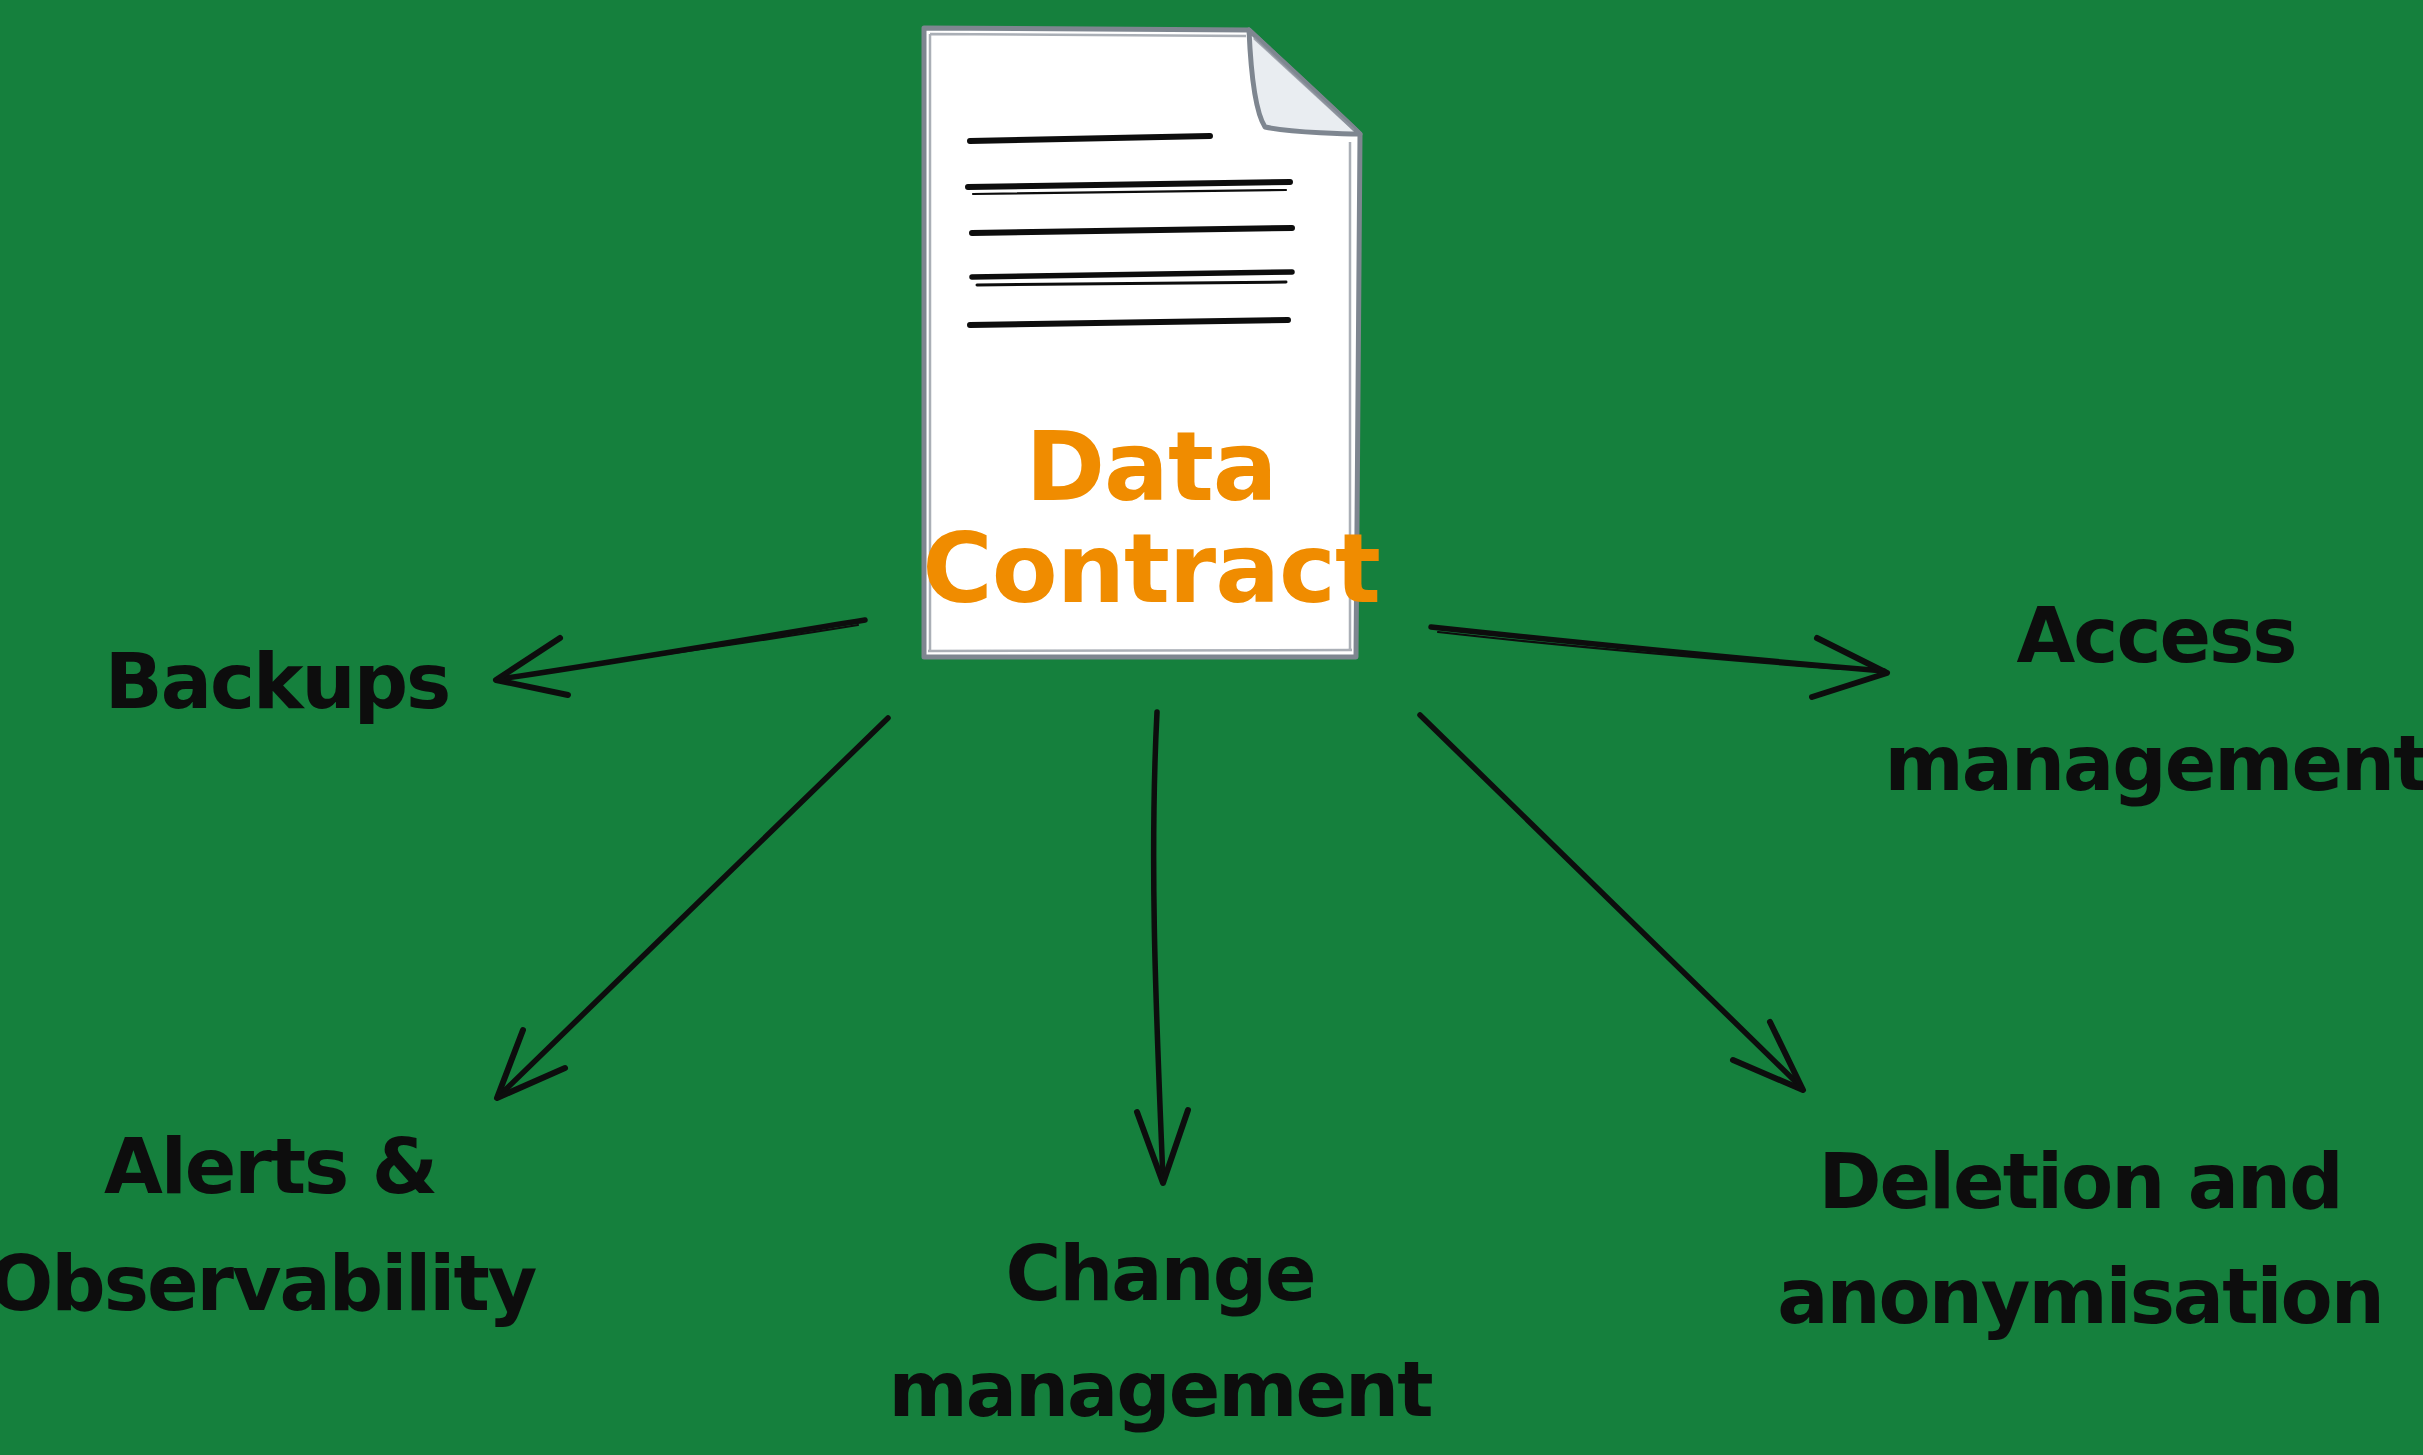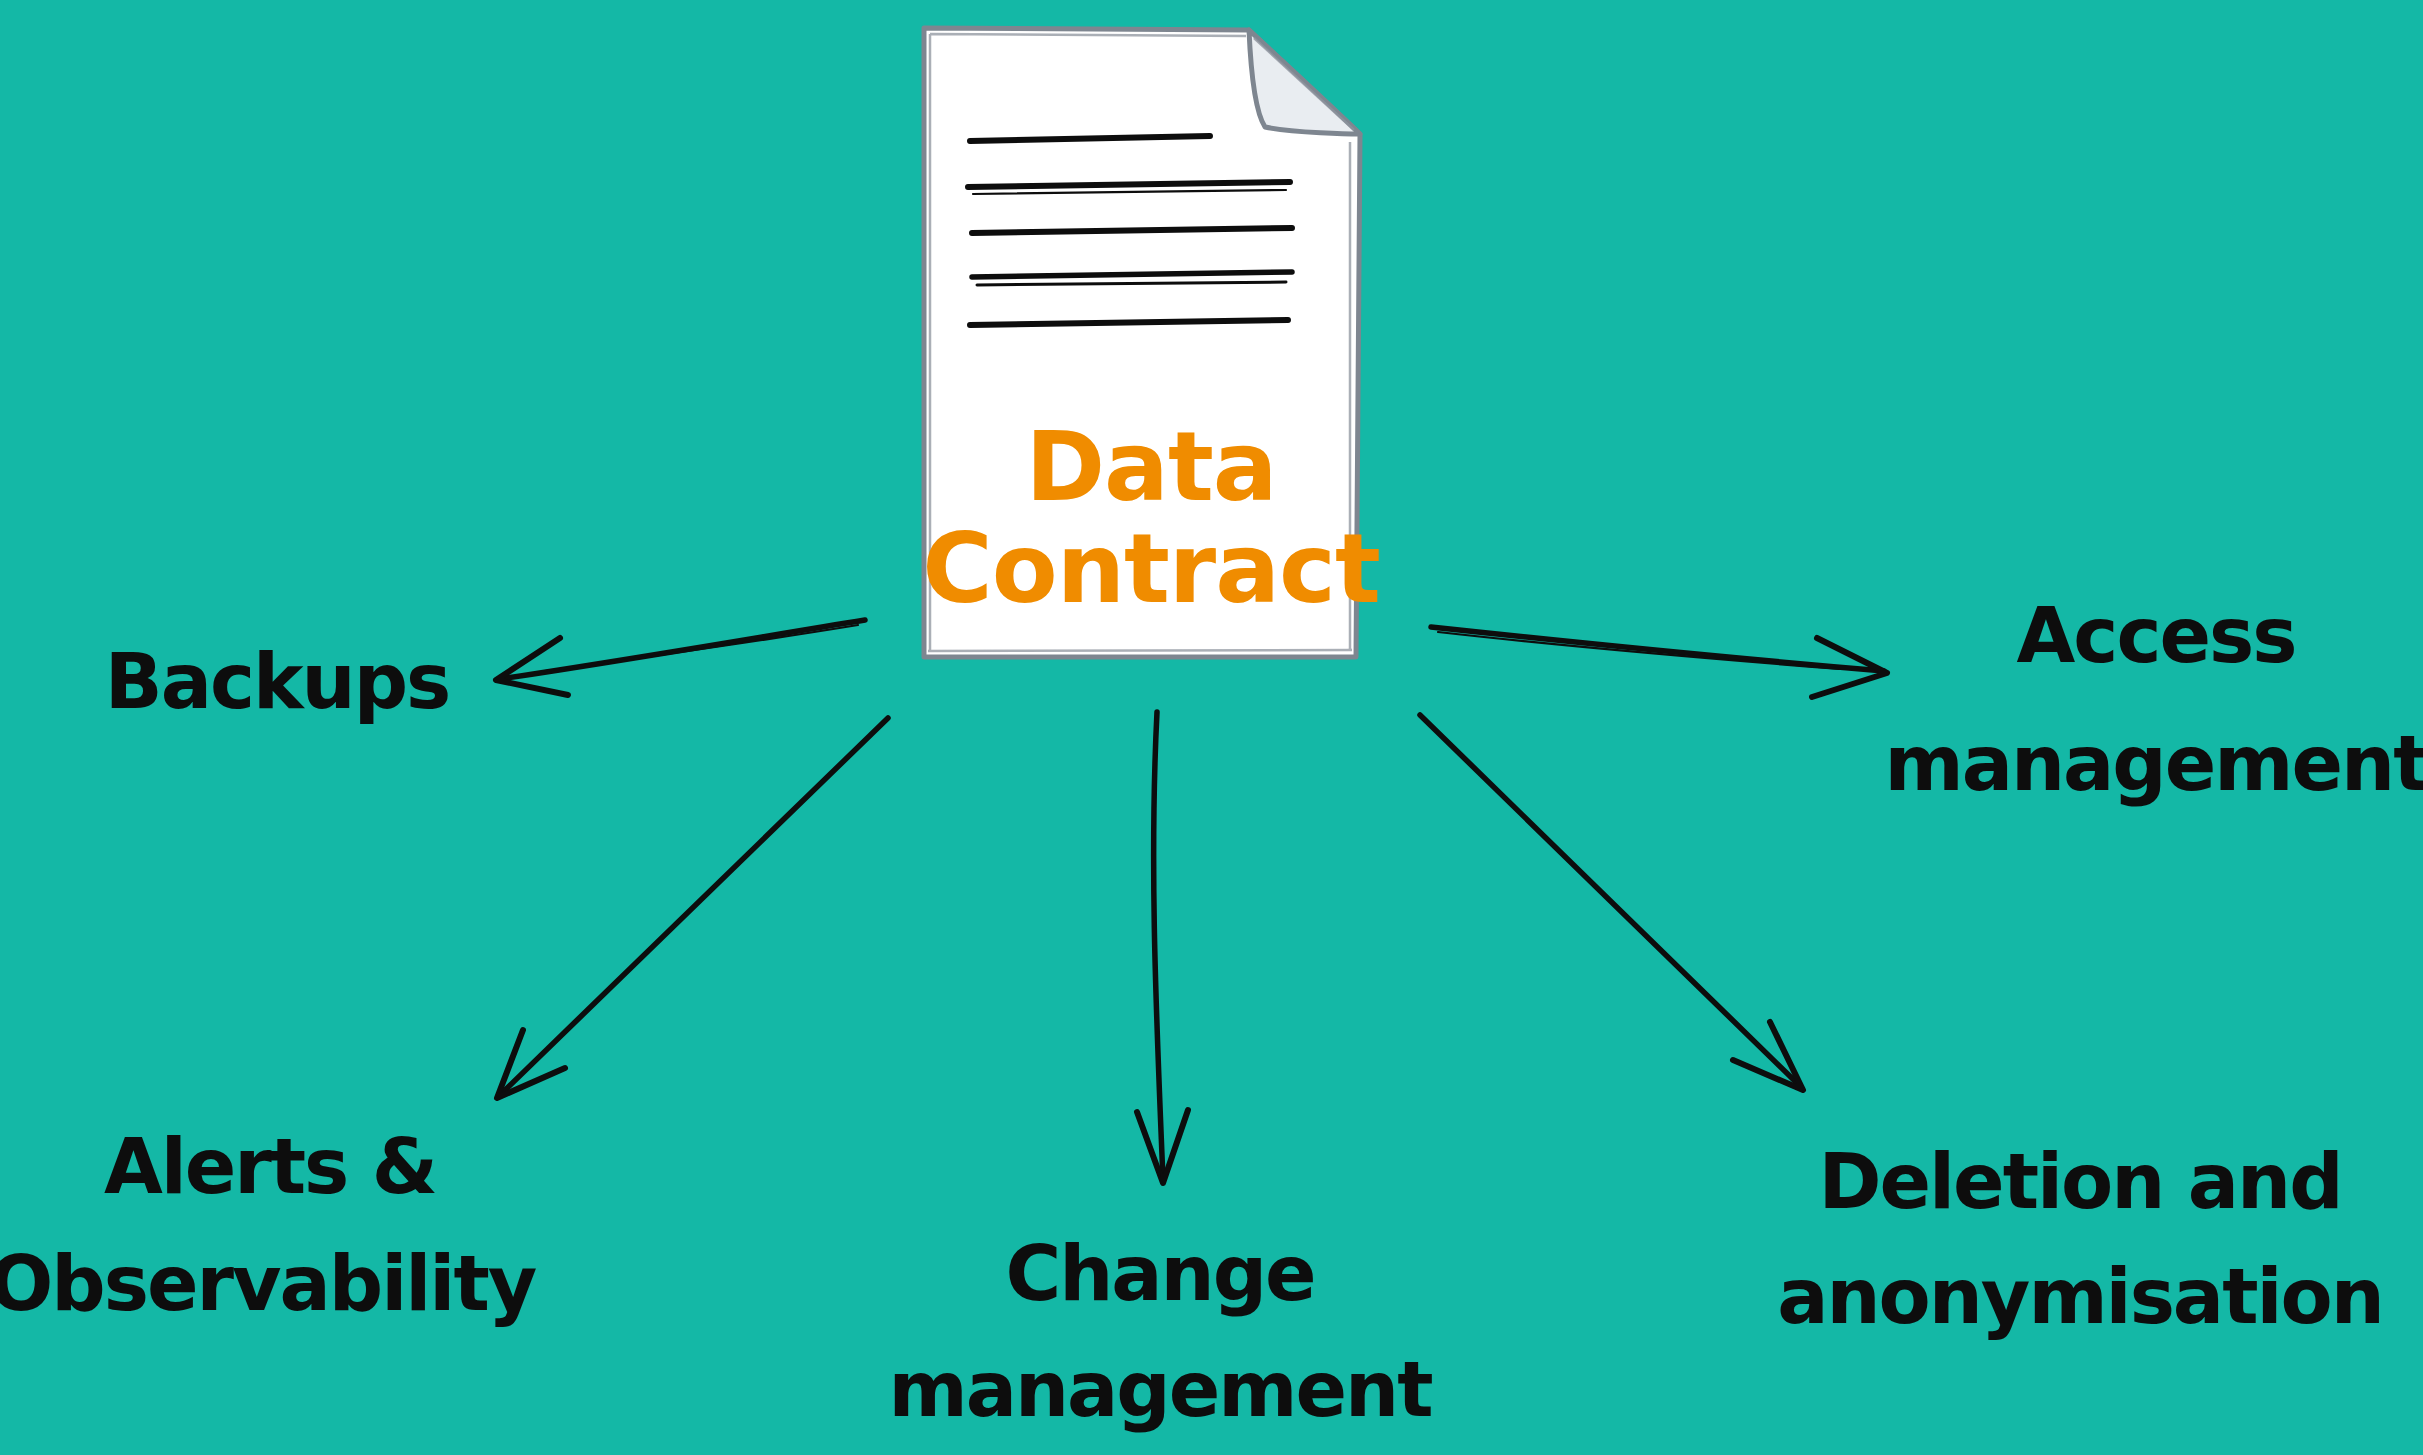--- a/index.html
+++ b/index.html
@@ -1,20 +1,20 @@
 <!DOCTYPE html>
 <html><head>
 <meta charset="utf-8">
 <style>
   html, body { margin: 0; padding: 0; background: #ffffff; }
   .canvas {
     position: relative;
     width: 2423px;
     height: 1455px;
-    background: #14b8a6;
+    background: #15803d;
     overflow: hidden;
     font-family: "DejaVu Sans", "Liberation Sans", sans-serif;
   }
   .canvas svg { position: absolute; inset: 0; }
 
   
   .page-stroke   { fill: #ffffff; stroke: #7e8690; stroke-width: 5;   stroke-linejoin: round; }
   .page-stroke2  { fill: none;    stroke: #8d949d; stroke-width: 2.5; stroke-linejoin: round; opacity: .75; }
   .fold-fill     { fill: #e9edf1; stroke: #7e8690; stroke-width: 5;   stroke-linejoin: round; }
   .fold-thin     { fill: none;    stroke: #8d949d; stroke-width: 2.5; opacity: .8; }

